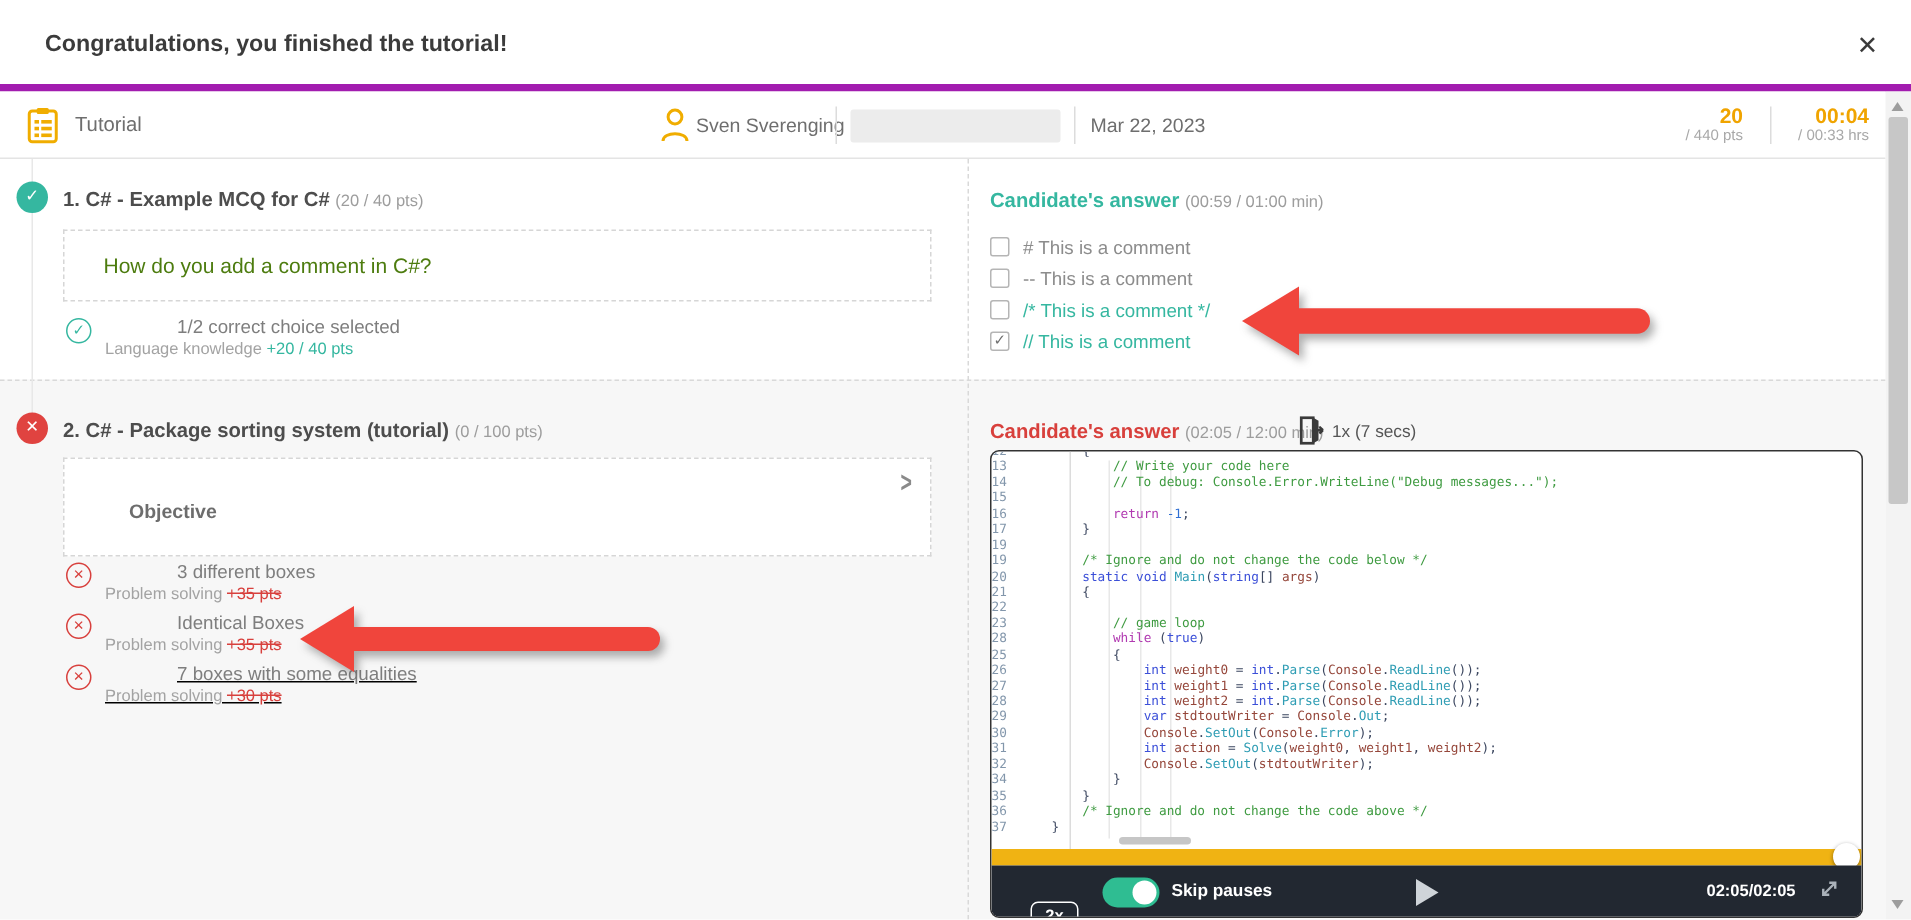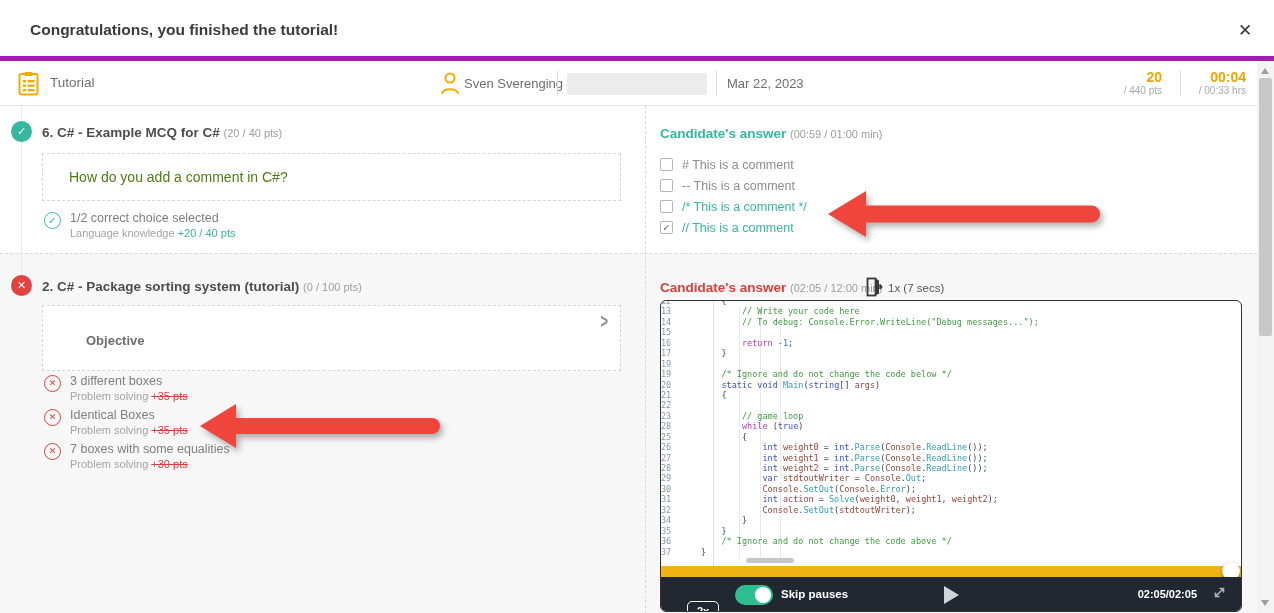--- a/index.html
+++ b/index.html
@@ -45,21 +45,21 @@
   .qtitle { position:absolute; font-size:13.5px; font-weight:bold; color:#4d4d4d; }
   .qtitle .pts { font-size:11px; font-weight:normal; color:#9d9d9d; }
   .dashbox { position:absolute; left:42px; width:579px; background:#fff; border:1px dashed #d6d6d6; }
   .qtext { position:absolute; left:26px; top:50%; transform:translateY(-50%); font-size:14px; color:#4d7c0f; }
   .obj-label { position:absolute; left:43px; top:27px; font-size:13px; font-weight:bold; color:#6d6d6d; }
   .obj-chevron { position:absolute; right:12px; top:8px; font-size:13px; color:#8a8a8a; transform:scale(1,1.5); font-weight:600; }
 
   .resline-icon { position:absolute; width:17px; height:17px; border-radius:50%; text-align:center; }
   .resline-icon.teal { border:1.5px solid #35b7a0; color:#35b7a0; font-size:10px; line-height:15px; }
   .resline-icon.red { border:1.5px solid #d8403d; color:#d8403d; font-size:9px; line-height:14px; font-weight:bold; }
-  .res-name { font-size:12.5px; color:#7e7e7e; line-height:15px; }
+  .res-name { font-size:12.5px; color:#7e7e7e; line-height:15px;margin-left:48px; }
   .res-sub { font-size:11px; color:#a3a3a3; line-height:14px; }
   .res-sub .pts-teal { color:#35b7a0; }
   .res-sub .pts-red { color:#d8403d; text-decoration:line-through; }
   .res-item { position:absolute; left:70px; }
   .q1-result-icon { left:44px; top:212px; }
 
   
   .ans-header { position:absolute; font-size:13.5px; font-weight:bold; }
   .ans-header .time { font-size:11px; font-weight:normal; color:#9d9d9d; }
   .ans-header.teal { color:#35b7a0; }
@@ -144,21 +144,21 @@
     </div>
   </div>
 
   <div class="row1"></div>
   <div class="row2"></div>
   <div class="vdash"></div>
   <div class="timeline"></div>
 
   <div class="qicon pass" style="left:11px; top:121px;">✓</div>
   <div class="qtitle" style="left:42px; top:125px;">
-    <span>6. C# - Example MCQ for C#</span>
+    <span>1. C# - Example MCQ for C#</span>
     <span class="pts">(20 / 40 pts)</span>
   </div>
   <div class="dashbox" style="top:153px; height:48px;">
     <div class="qtext">How do you add a comment in C#?</div>
   </div>
   <div class="resline-icon teal q1-result-icon">✓</div>
   <div class="res-item" style="top:211px;">
     <div class="res-name">1/2 correct choice selected</div>
     <div class="res-sub">
       <span>Language knowledge</span>
@@ -208,21 +208,21 @@
       <div class="res-item" style="top: 374px;">
         <div class="res-name">3 different boxes</div>
         <div class="res-sub"><span>Problem solving </span><span class="pts-red">+35 pts</span></div>
       </div>
       <div class="resline-icon red" style="left: 44px; top: 409px; position: absolute;">✕</div>
       <div class="res-item" style="top: 408px;">
         <div class="res-name">Identical Boxes</div>
         <div class="res-sub"><span>Problem solving </span><span class="pts-red">+35 pts</span></div>
       </div>
       <div class="resline-icon red" style="left: 44px; top: 443px; position: absolute;">✕</div>
-      <div class="res-item" style="top: 442px;">
+      <div class="res-item" style="top: 442px; text-decoration: underline;">
         <div class="res-name">7 boxes with some equalities</div>
         <div class="res-sub"><span>Problem solving </span><span class="pts-red">+30 pts</span></div>
       </div>
     </div>
 
   <div class="arrow" style="left:200px; top:402px; width:240px; height:48px;">
     <div class="head" style="border-top:22px solid transparent; border-bottom:22px solid transparent; border-right:36px solid #f0453c;"></div>
     <div class="tail" style="left:34px; height:16px;"></div>
   </div>
 

